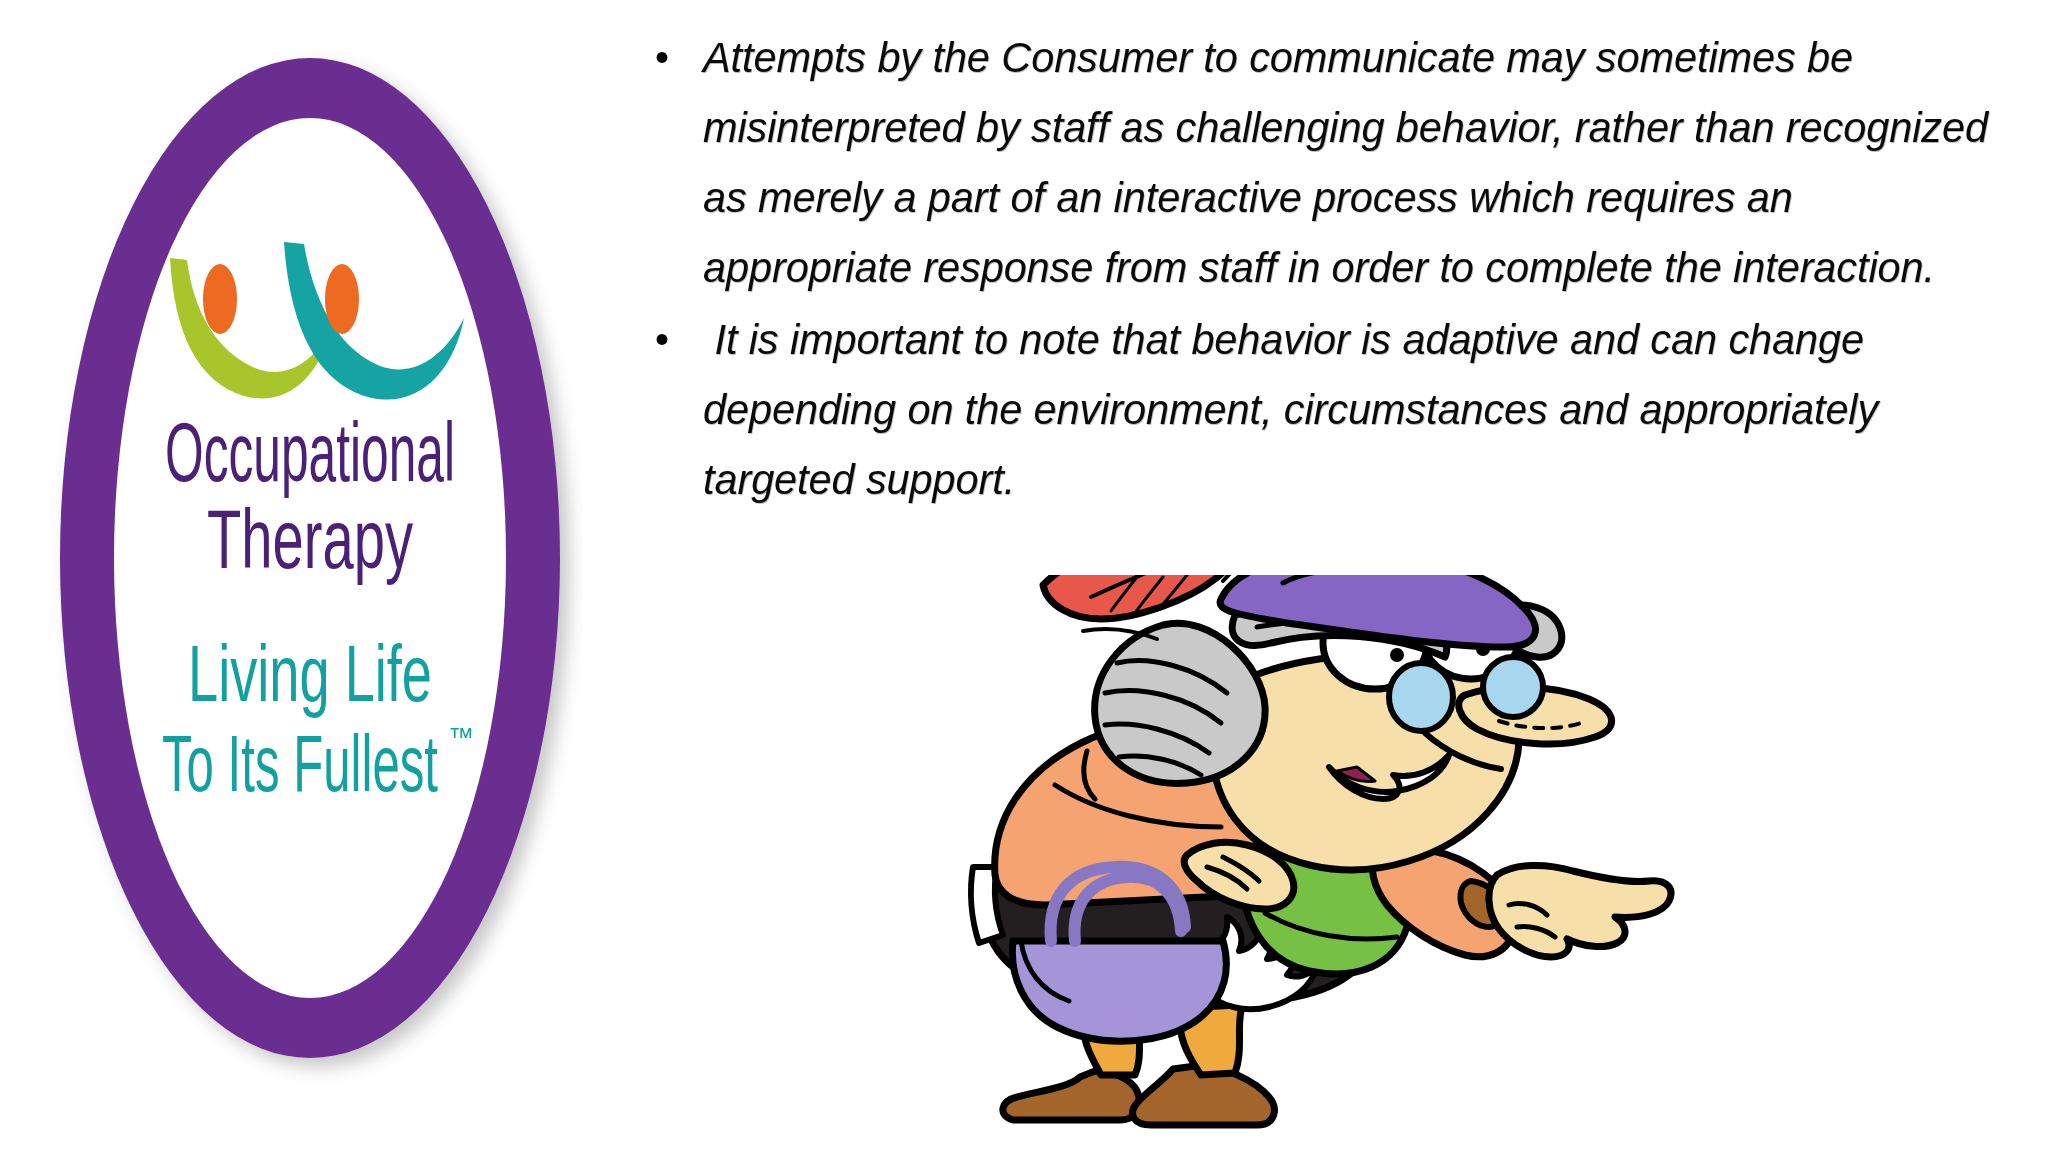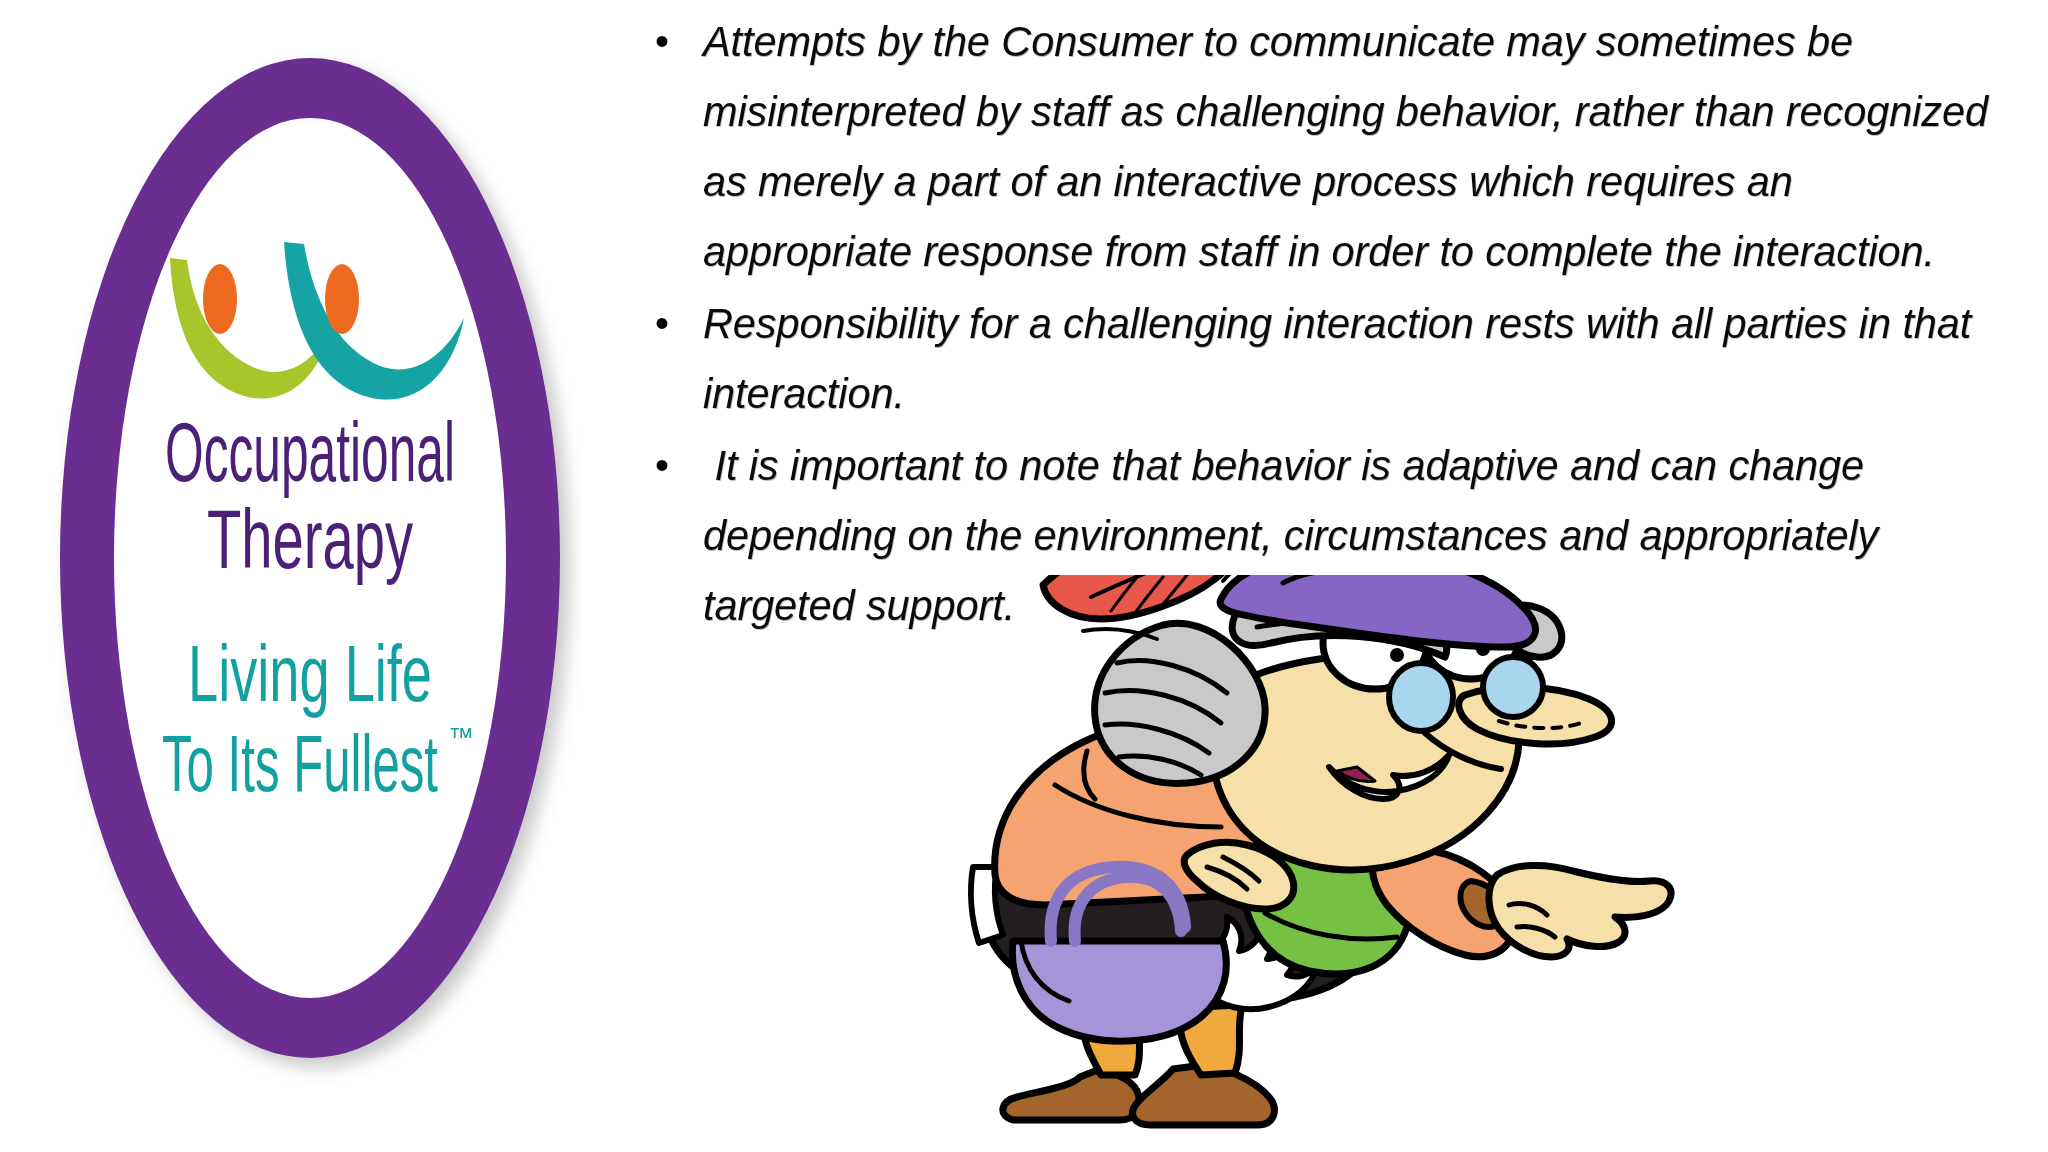--- a/index.html
+++ b/index.html
@@ -31,21 +31,21 @@
     top: 46px;
     width: 530px;
     height: 1060px;
   }
   #logo-svg { display: block; width: 530px; height: 1060px; }
 
   
   #bullets {
     position: absolute;
     left: 655px;
-    top: 6px;
+    top: 22px;
     width: 1380px;
   }
   .bullet-row {
     display: flex;
     align-items: flex-start;
     margin: 0 0 2px 0;
   }
   .bullet-dot {
     flex: 0 0 auto;
     width: 48px;
@@ -118,24 +118,20 @@
     </svg>
   </div>
 
   <div id="bullets">
 
     <div class="bullet-row">
       <span class="bullet-dot"></span>
       <span class="bullet-text">Attempts by the Consumer to communicate may sometimes be misinterpreted by staff as challenging behavior, rather than recognized as merely a part of an interactive process which requires an appropriate response from staff in order to complete the interaction.</span>
     </div>
 
-    <div class="bullet-row">
-      <span class="bullet-dot"></span>
-      <span class="bullet-text">Responsibility for a challenging interaction rests with all parties in that interaction.</span>
-    </div>
 
     <div class="bullet-row">
       <span class="bullet-dot"></span>
       <span class="bullet-text"> It is important to note that behavior is adaptive and can change depending on the environment, circumstances and appropriately targeted support.</span>
     </div>
 
   </div>
 
   <div id="cartoon-wrap">
     <svg id="cartoon-svg" viewBox="0 0 790 580" xmlns="http://www.w3.org/2000/svg">

